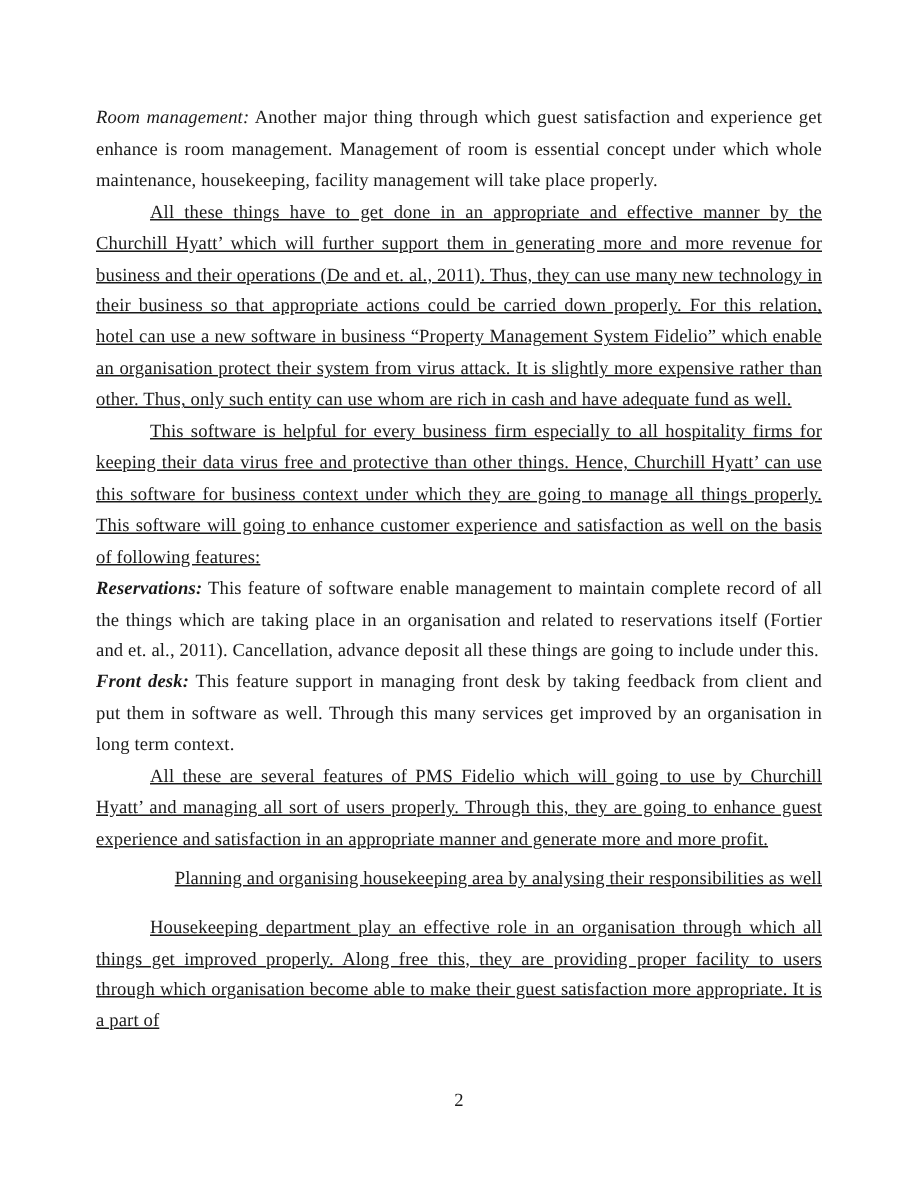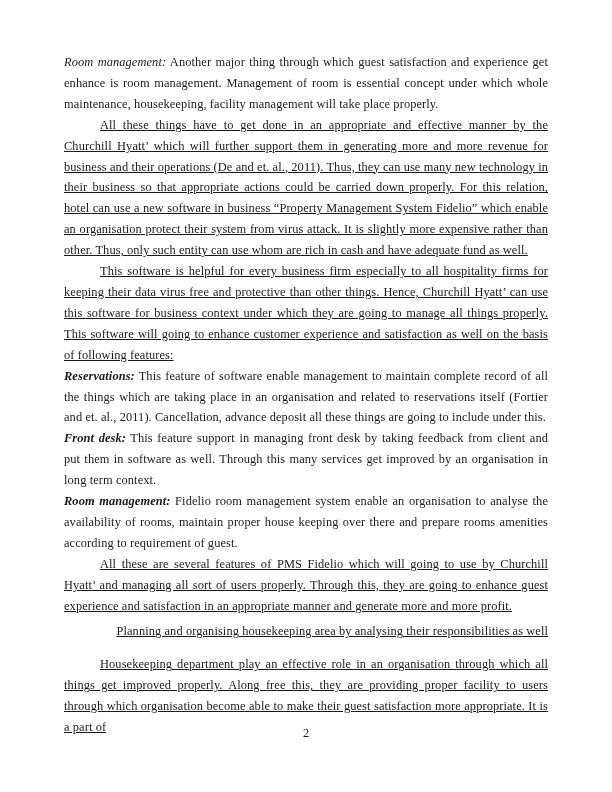--- a/index.html
+++ b/index.html
@@ -13,21 +13,21 @@
     height: 792px;
     background: #ffffff;
     overflow: hidden;
     font-family: "Liberation Serif", "DejaVu Serif", serif;
     color: #1a1a1a;
   }
   .doc-body {
     position: absolute;
     left: 64px;
     right: 64px;
-    top: 52px;
+    top: 68px;
   }
   .doc-body p {
     margin: 0;
     font-size: 12.4px;
     line-height: 20.9px;
     text-align: justify;
     letter-spacing: 0.1px;
   }
   .doc-body p.indent {
     text-indent: 36px;
@@ -59,19 +59,18 @@
 </head>
 <body>
 
 <div class="page">
   <div class="doc-body" id="doc-body">
       <p class="feature"><span class="label-i">Room management:</span> Another major thing through which guest satisfaction and experience get enhance is room management. Management of room is essential concept under which whole maintenance, housekeeping, facility management will take place properly.</p>
       <p class="indent">All these things have to get done in an appropriate and effective manner by the Churchill Hyatt’ which will further support them in generating more and more revenue for business and their operations (De and et. al., 2011). Thus, they can use many new technology in their business so that appropriate actions could be carried down properly. For this relation, hotel can use a new software in business “Property Management System Fidelio” which enable an organisation protect their system from virus attack. It is slightly more expensive rather than other. Thus, only such entity can use whom are rich in cash and have adequate fund as well.</p>
       <p class="indent">This software is helpful for every business firm especially to all hospitality firms for keeping their data virus free and protective than other things. Hence, Churchill Hyatt’ can use this software for business context under which they are going to manage all things properly. This software will going to enhance customer experience and satisfaction as well on the basis of following features:</p>
       <p class="feature"><span class="label-bi">Reservations:</span> This feature of software enable management to maintain complete record of all the things which are taking place in an organisation and related to reservations itself (Fortier and et. al., 2011). Cancellation, advance deposit all these things are going to include under this.</p>
       <p class="feature"><span class="label-bi">Front desk:</span> This feature support in managing front desk by taking feedback from client and put them in software as well. Through this many services get improved  by an organisation in long term context.</p>
-      <p class="feature"><span class="label-bi">Room management:</span> Fidelio room management system enable an organisation to analyse the availability of rooms, maintain proper house keeping over there and prepare rooms amenities according to requirement of guest.</p>
       <p class="indent">All these are several features of PMS Fidelio which will going to use by Churchill Hyatt’ and managing all sort of users properly. Through this, they are going to enhance guest experience and satisfaction in an appropriate manner and generate more and more profit.</p>
       <p class="heading">Planning and organising housekeeping area by analysing their responsibilities as well</p>
       <p class="indent">Housekeeping department play an effective role in an organisation through which all things get improved properly. Along free this, they are providing proper facility to users through which organisation become able to make their guest satisfaction more appropriate. It is a part of</p>
     </div>
   <div class="page-number">2</div>
 </div>
 
 </body></html>

